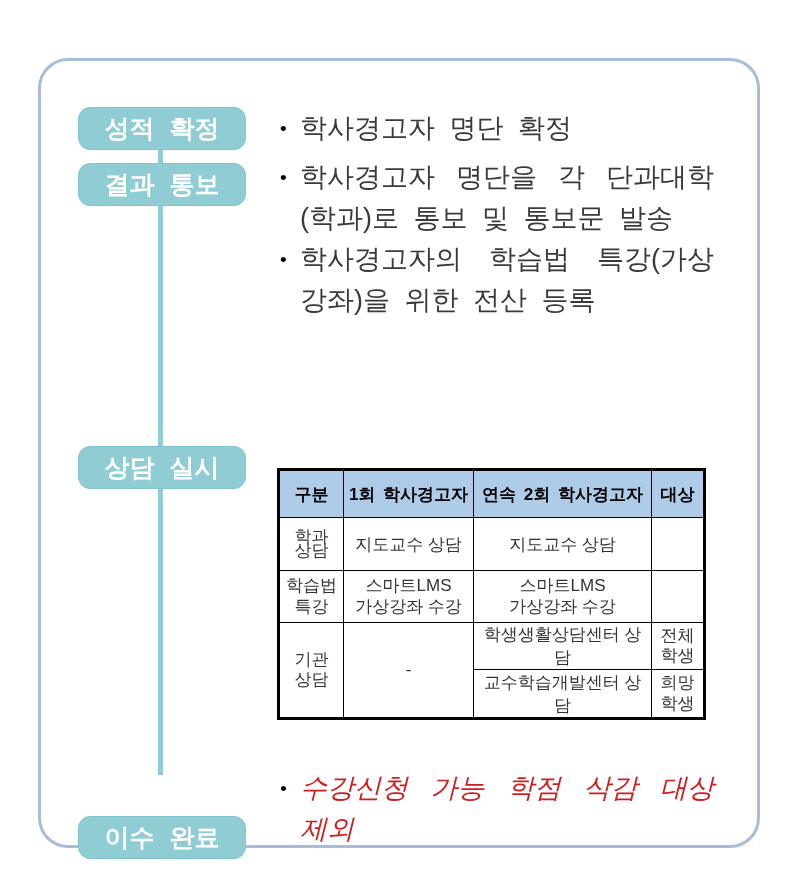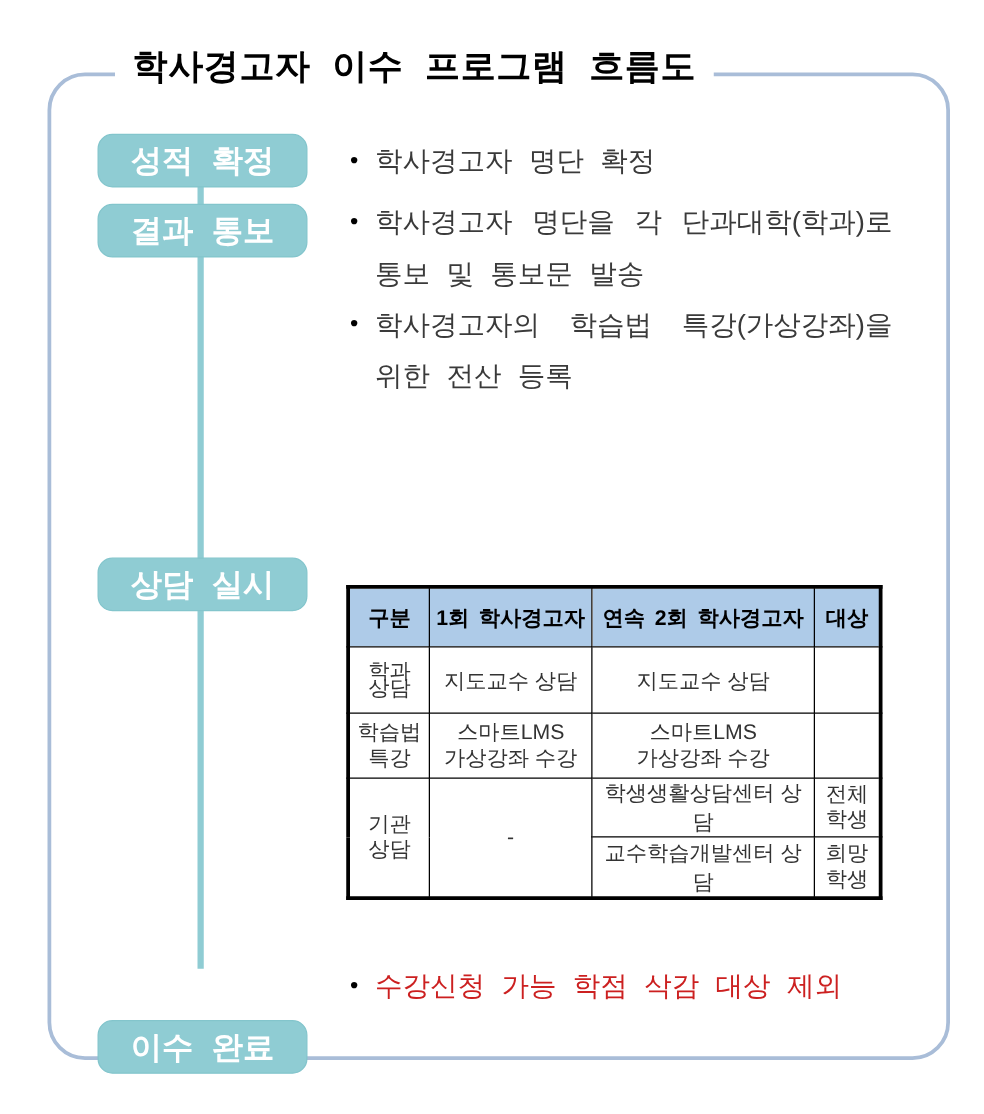--- a/index.html
+++ b/index.html
@@ -33,28 +33,28 @@
   .stage.s1{top:107px}
   .stage.s2{top:163px}
   .stage.s3{top:446px}
   .stage.s4{top:816px}
   
   .bullets{position:absolute;left:278px;width:436px;z-index:2;}
   .bullets.b1{top:108px}
   .bullets.b2{top:157px}
   .bullets.b4{top:768px}
   .bullet{
-    position:relative;padding-left:22px;font-size:22px;line-height:41px;
+    position:relative;padding-left:22px;font-size:27px;line-height:41px;
     color:#3a3a3a;text-align:justify;word-break:break-all;word-spacing:7px;
   }
   .bullet::before{
     content:"\2022";position:absolute;left:2px;top:0;color:#000000;
     font-size:19px;line-height:41px;
   }
-  .bullet.red{color:#cc2020;}
+  .bullet.red{color:#cc2020;font-style:italic;}
   .bullet.red::before{color:#000000;}
   
   .ctable{
     position:absolute;left:277px;top:468px;z-index:2;
     border-collapse:collapse;table-layout:fixed;width:426px;
     font-size:17px;color:#333333;
   }
   .ctable td,.ctable th{
     border:1.5px solid #000000;text-align:center;vertical-align:middle;
     padding:0 2px;white-space:pre-line;overflow:hidden;
@@ -69,21 +69,20 @@
   .ctable tr.r3{height:46px}
   .ctable tr.r4{height:49px}
 </style>
 </head>
 <body>
 
 <div class="canvas">
 
   <div class="frame"></div>
 
-  <div class="title">학사경고자 이수 프로그램 흐름도</div>
 
   <div class="connector"></div>
 
   <div class="stage s2">
     <span>결과 통보</span>
   </div>
   <div class="stage s1">
     <span>성적 확정</span>
   </div>
   <div class="stage s3">

